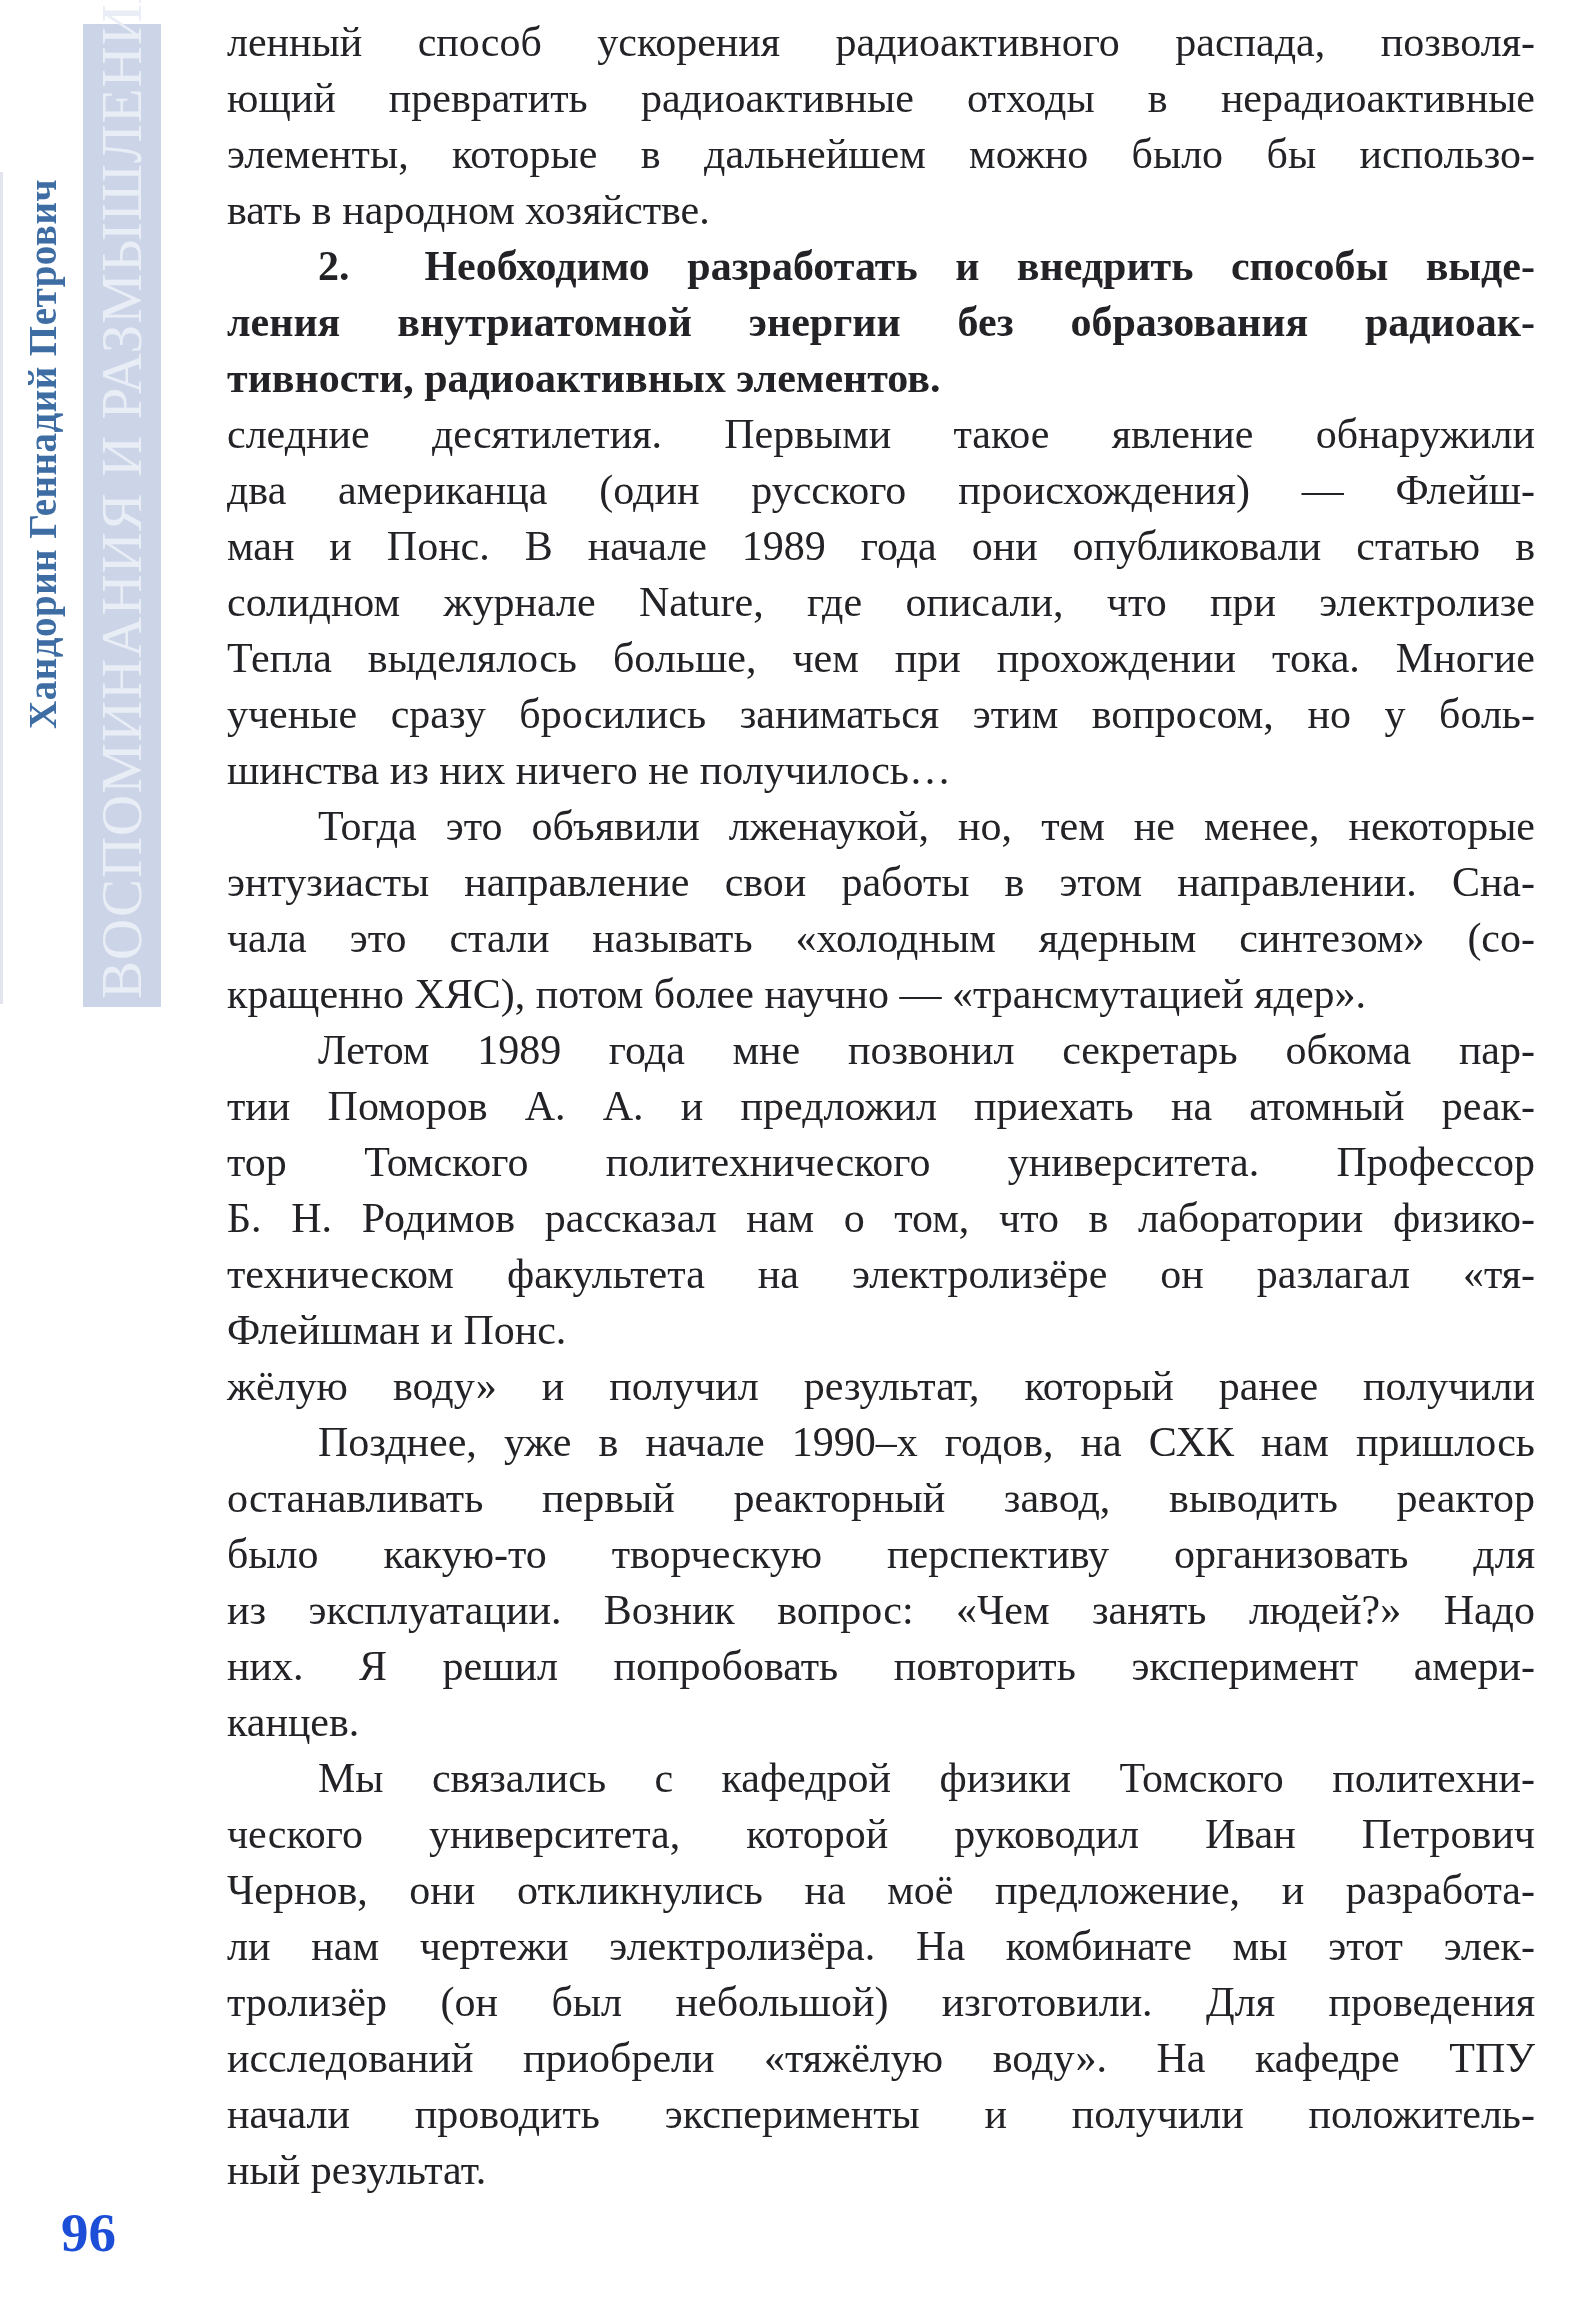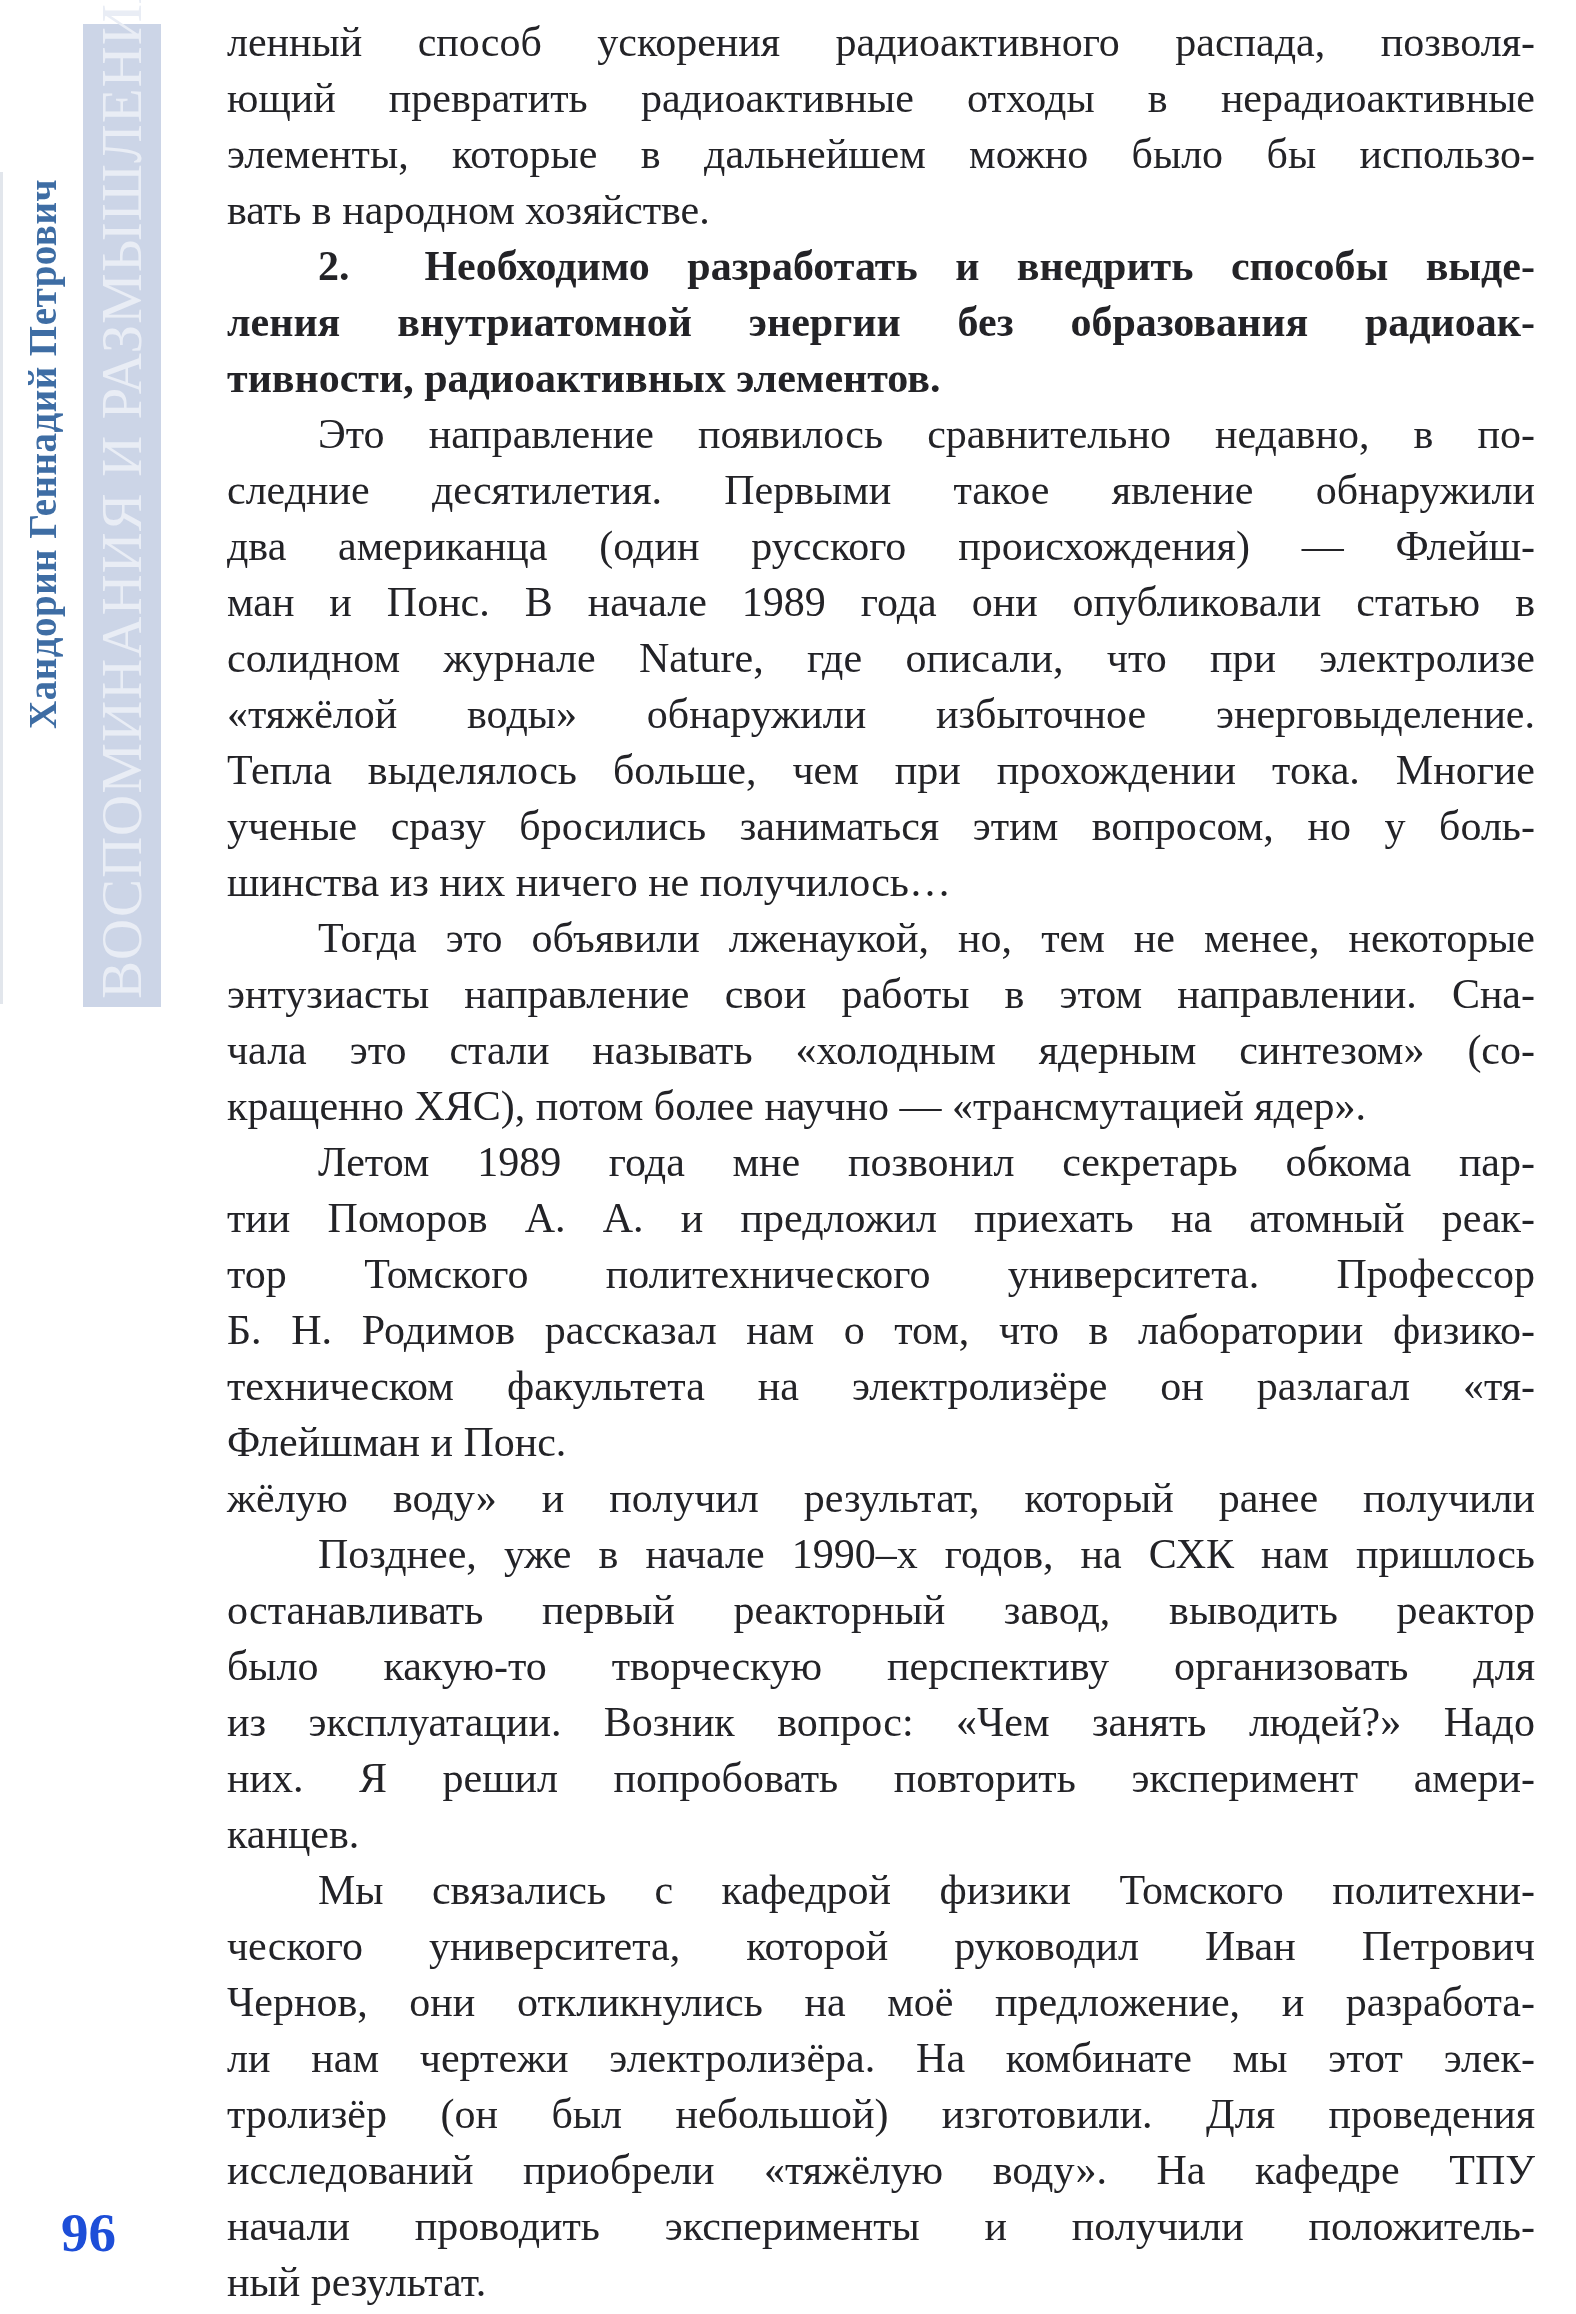--- a/index.html
+++ b/index.html
@@ -119,26 +119,24 @@
   <div class="series-vertical">ВОСПОМИНАНИЯ И РАЗМЫШЛЕНИЯ</div>
 
   <div class="body-text" id="body-text">
       <div class="line para-start">ленный способ ускорения радиоактивного распада, позволя-</div>
       <div class="line">ющий превратить радиоактивные отходы в нерадиоактивные</div>
       <div class="line">элементы, которые в дальнейшем можно было бы использо-</div>
       <div class="line para-end">вать в народном хозяйстве.</div>
       <div class="line bold para-start indented">2.&nbsp; Необходимо разработать и внедрить способы выде-</div>
       <div class="line bold indented">ления внутриатомной энергии без образования радиоак-</div>
       <div class="line bold para-end indented">тивности, радиоактивных элементов.</div>
-      <div class="line para-start indented">Это направление появилось сравнительно недавно, в по-</div>
       <div class="line indented">следние десятилетия. Первыми такое явление обнаружили</div>
       <div class="line indented">два американца (один русского происхождения) — Флейш-</div>
       <div class="line indented">ман и Понс. В начале 1989 года они опубликовали статью в</div>
       <div class="line indented">солидном журнале Nature, где описали, что при электролизе</div>
-      <div class="line indented">«тяжёлой воды» обнаружили избыточное энерговыделение.</div>
       <div class="line indented">Тепла выделялось больше, чем при прохождении тока. Многие</div>
       <div class="line indented">ученые сразу бросились заниматься этим вопросом, но у боль-</div>
       <div class="line para-end indented">шинства из них ничего не получилось…</div>
       <div class="line para-start indented">Тогда это объявили лженаукой, но, тем не менее, некоторые</div>
       <div class="line indented">энтузиасты направление свои работы в этом направлении. Сна-</div>
       <div class="line indented">чала это стали называть «холодным ядерным синтезом» (со-</div>
       <div class="line para-end indented">кращенно ХЯС), потом более научно — «трансмутацией ядер».</div>
       <div class="line para-start indented">Летом 1989 года мне позвонил секретарь обкома пар-</div>
       <div class="line indented">тии Поморов А. А. и предложил приехать на атомный реак-</div>
       <div class="line indented">тор Томского политехнического университета. Профессор</div>

